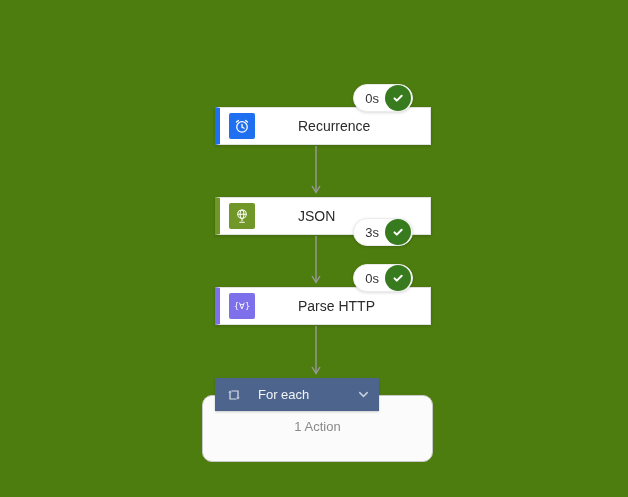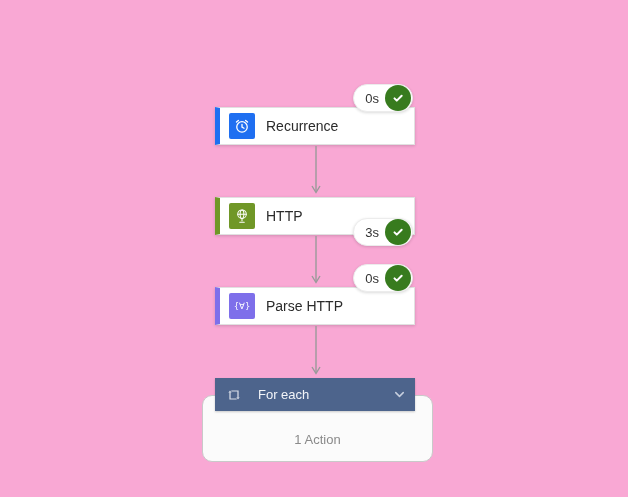--- a/index.html
+++ b/index.html
@@ -1,26 +1,26 @@
 <!DOCTYPE html>
 <html><head>
 <meta charset="utf-8">
 <title>Flow run</title>
 <style>
   html,body{margin:0;padding:0;background:#ffffff;}
   .canvas{
-    position:relative;width:628px;height:497px;background:#f9a8d4;overflow:hidden;
+    position:relative;width:628px;height:497px;background:#4d7c0f;overflow:hidden;
     font-family:"Liberation Sans",sans-serif;-webkit-font-smoothing:antialiased;
   }
   
   .card{
-    position:absolute;left:215px;width:200px;height:38px;box-sizing:border-box;
+    position:absolute;left:215px;width:216px;height:38px;box-sizing:border-box;
     background:#ffffff;border:1px solid #e1e1e1;border-left-width:5px;
     box-shadow:0 1px 3px rgba(0,0,0,.16);
-    display:flex;align-items:center;cursor:pointer;
+    display:flex;align-items:center;cursor:pointer;gap:32px;
   }
   .card--recurrence{top:107px;border-left-color:#1F6FF1;}
   .card--http{top:197px;border-left-color:#709727;}
   .card--parsejson{top:287px;border-left-color:#7E6FEA;}
   .tile{
     width:26px;height:26px;margin-left:9px;border-radius:2px;flex:0 0 auto;
     display:flex;align-items:center;justify-content:center;
   }
   .tile--blue{background:#1F6FF1;}
   .tile--olive{background:#709727;}
@@ -41,26 +41,26 @@
   }
   
   .connector{position:absolute;left:310px;width:12px;z-index:1;}
   .connector--1{top:146px;height:50px;}
   .connector--2{top:236px;height:50px;}
   .connector--3{top:326px;height:51px;}
   
   .scope-body{
     position:absolute;left:202px;top:395px;width:231px;height:67px;box-sizing:border-box;
     background:#fbfbfb;border:1px solid #c9c9c9;border-radius:10px;
-    display:flex;align-items:flex-end;justify-content:center;padding-bottom:14px;
+    display:flex;align-items:flex-end;justify-content:center;padding-bottom:27px;
     cursor:pointer;z-index:1;
   }
   .scope-summary{font-size:13px;color:#8a8a8a;}
   .scope-header{
-    position:absolute;left:215px;top:378px;width:200px;height:33px;box-sizing:border-box;
+    position:absolute;left:215px;top:378px;width:164px;height:33px;box-sizing:border-box;
     background:#4D648C;display:flex;align-items:center;z-index:2;cursor:pointer;
     box-shadow:0 1px 2px rgba(0,0,0,.2);
   }
   .scope-header .loop-ic{margin-left:11px;display:flex;}
   .scope-label{margin-left:16px;font-size:13px;color:#f2f4f8;white-space:nowrap;flex:1;}
   .scope-chevron{margin-right:8px;display:flex;}
 </style>
 </head>
 <body>
 
@@ -100,21 +100,21 @@
   </div>
   <div class="card card--http">
     <span class="tile tile--olive">
       <svg width="18" height="18" viewBox="0 0 24 24" fill="none" stroke="#ffffff" stroke-width="1.4" stroke-linecap="round">
         <circle cx="12" cy="9.6" r="5.7"></circle>
         <ellipse cx="12" cy="9.6" rx="2.5" ry="5.7"></ellipse>
         <path d="M6.4 9.6h11.2"></path>
         <path d="M12 15.3v3.1M9 20.3h6"></path>
       </svg>
     </span>
-    <span class="card-label">HTTP</span>
+    <span class="card-label">JSON</span>
   </div>
 
   <svg class="connector connector--2" viewBox="0 0 12 50">
     <line x1="6" y1="0" x2="6" y2="46" stroke="#9A9A9A" stroke-width="1.4"></line>
     <polyline points="2,40 6,46.5 10,40" fill="none" stroke="#9A9A9A" stroke-width="1.4"></polyline>
   </svg>
 
   <div class="badge badge--3">
     <span class="badge-text">0s</span>
     <span class="check-circle">

